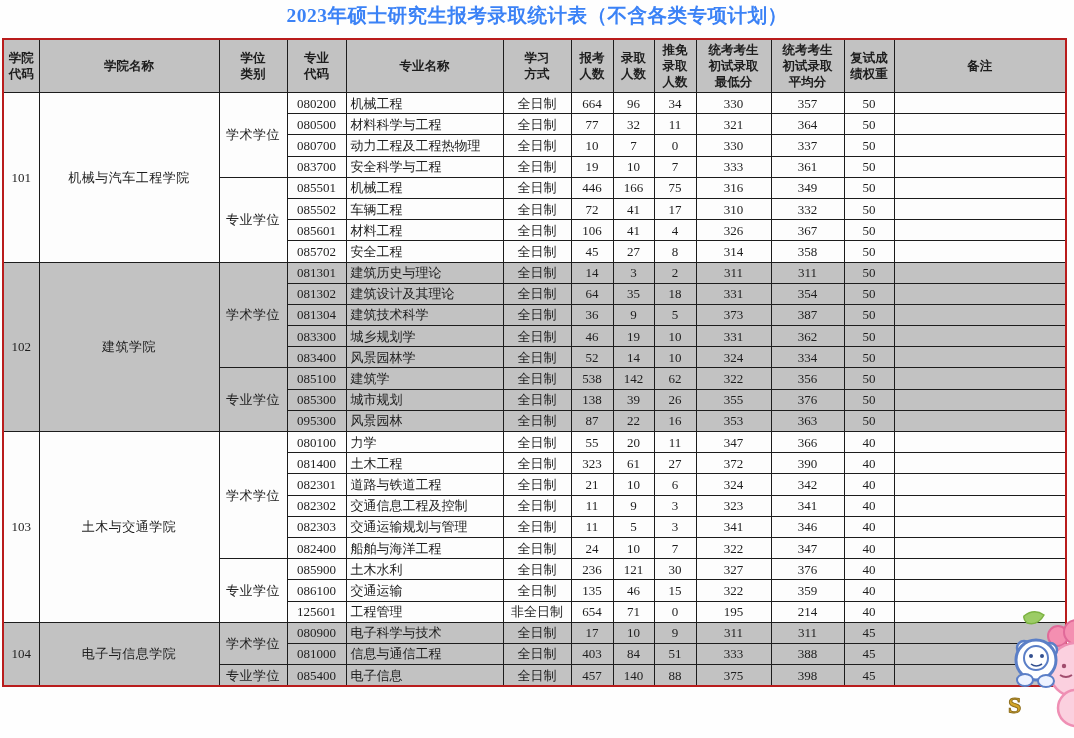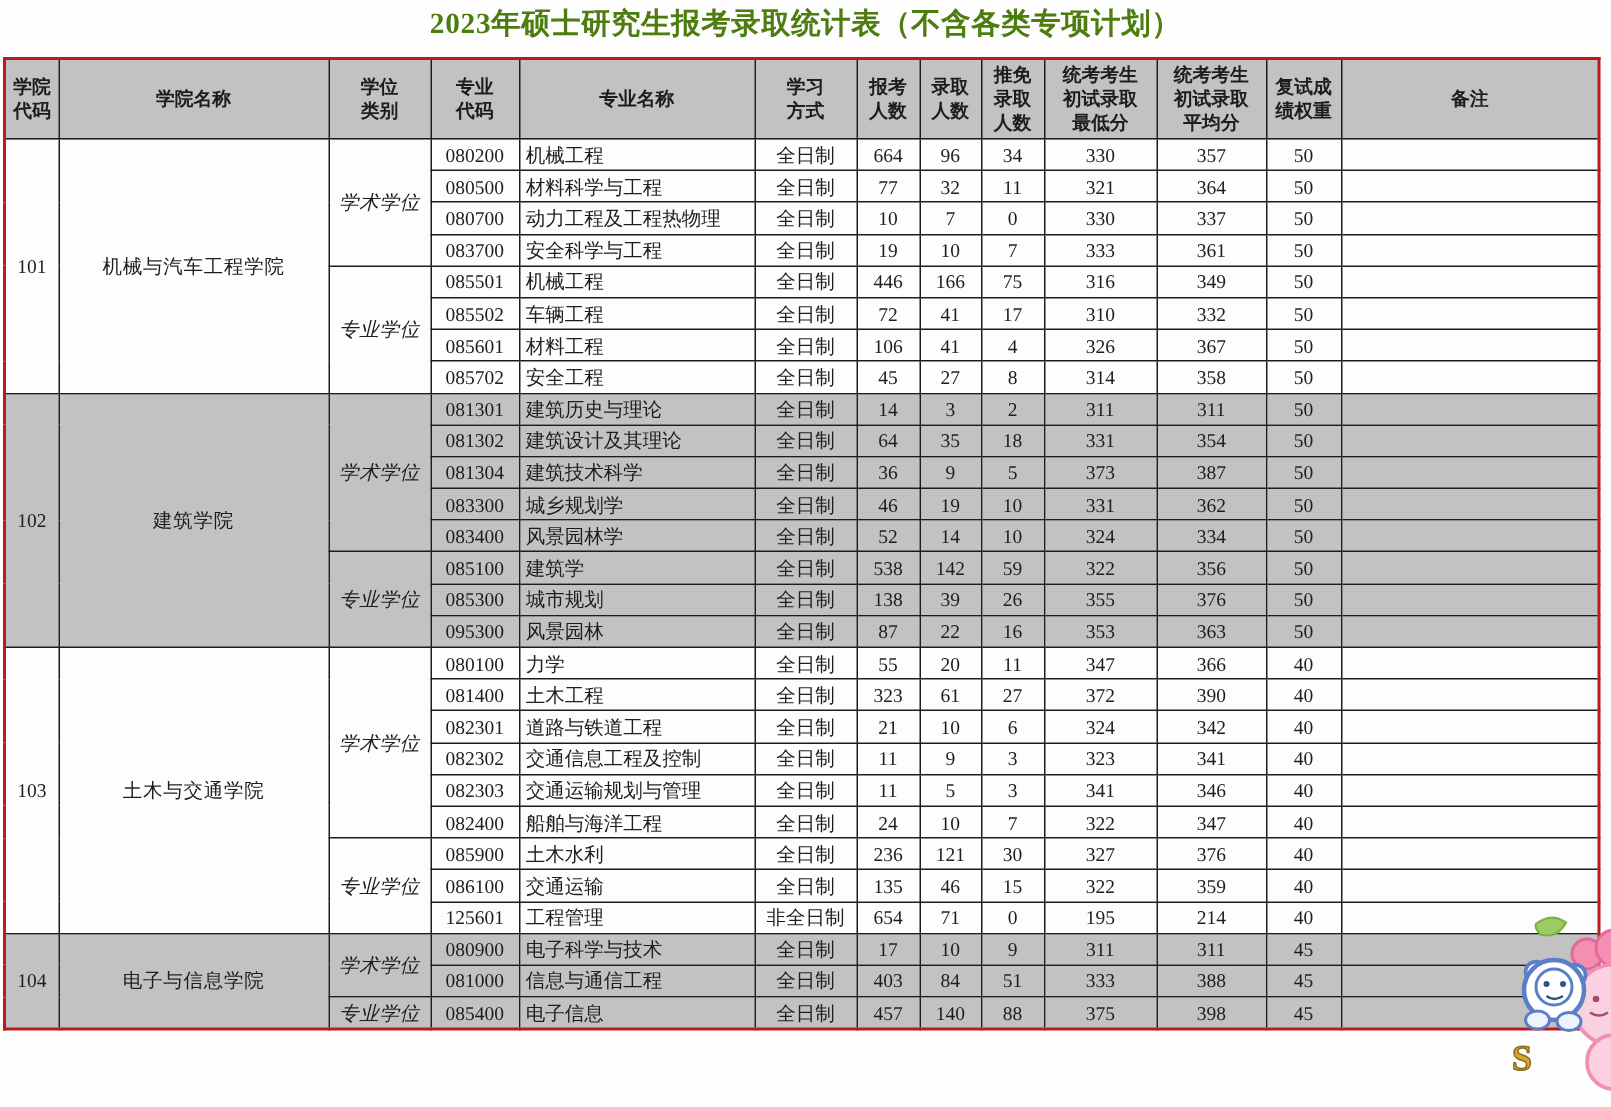--- a/index.html
+++ b/index.html
@@ -15,21 +15,21 @@
   }
   .title {
     position: absolute;
     top: 2px;
     left: 0;
     width: 100%;
     text-align: center;
     font-size: 19.5px;
     font-weight: 600;
     letter-spacing: 0.5px;
-    color: #4d7c0f;
+    color: #3b82f6;
   }
   table.stats {
     position: absolute;
     left: 2px;
     top: 38px;
     border-collapse: collapse;
     table-layout: fixed;
     width: 1063px;
     border: 2px solid #b91c1c;
   }
@@ -53,21 +53,21 @@
     height: 20.2px;
     line-height: 1;
     padding: 0 2px;
     overflow: hidden;
     white-space: nowrap;
   }
   table.stats td.left { text-align: left; padding-left: 4px; }
   table.stats tr.shaded td { background: #c2c2c2; }
   table.stats tr.plain td { background: #fdfdfd; }
   td.college-name { font-size: 13.5px; letter-spacing: 0.5px; margin-left: 14px; }
-  td.degree { font-size: 13px; letter-spacing: 0.5px; font-style: italic; }
+  td.degree { font-size: 13px; letter-spacing: 0.5px; }
   .mascot {
     position: absolute;
     left: 998px;
     top: 608px;
     width: 80px;
     height: 125px;
     pointer-events: none;
   }
 </style>
 </head>
@@ -287,21 +287,21 @@
           <td>50</td>
           <td></td>
         </tr>
         <tr class="shaded">
           <td class="degree" rowspan="3">专业学位</td>
           <td>085100</td>
           <td class="left">建筑学</td>
           <td>全日制</td>
           <td>538</td>
           <td>142</td>
-          <td>59</td>
+          <td>62</td>
           <td>322</td>
           <td>356</td>
           <td>50</td>
           <td></td>
         </tr>
         <tr class="shaded">
           <td>085300</td>
           <td class="left">城市规划</td>
           <td>全日制</td>
           <td>138</td>

